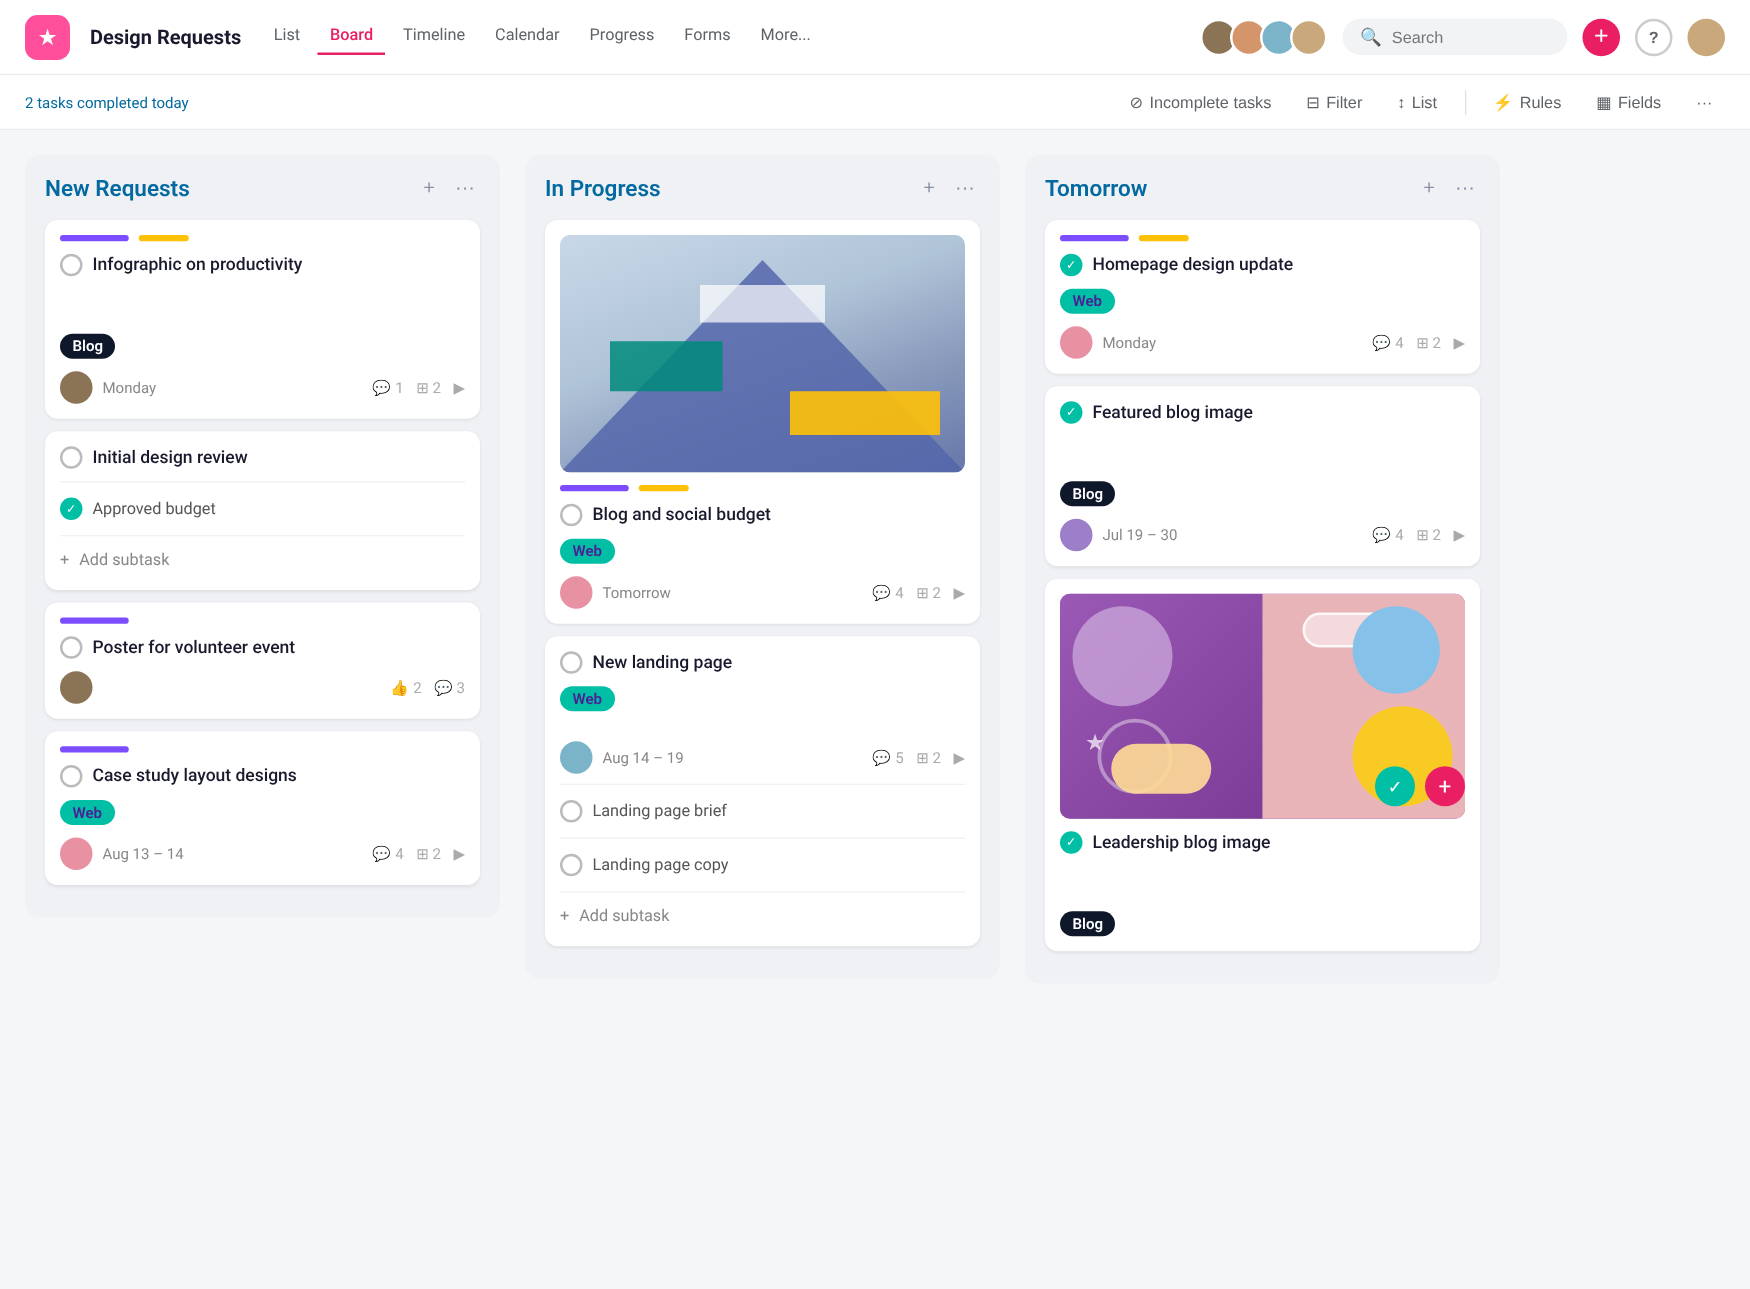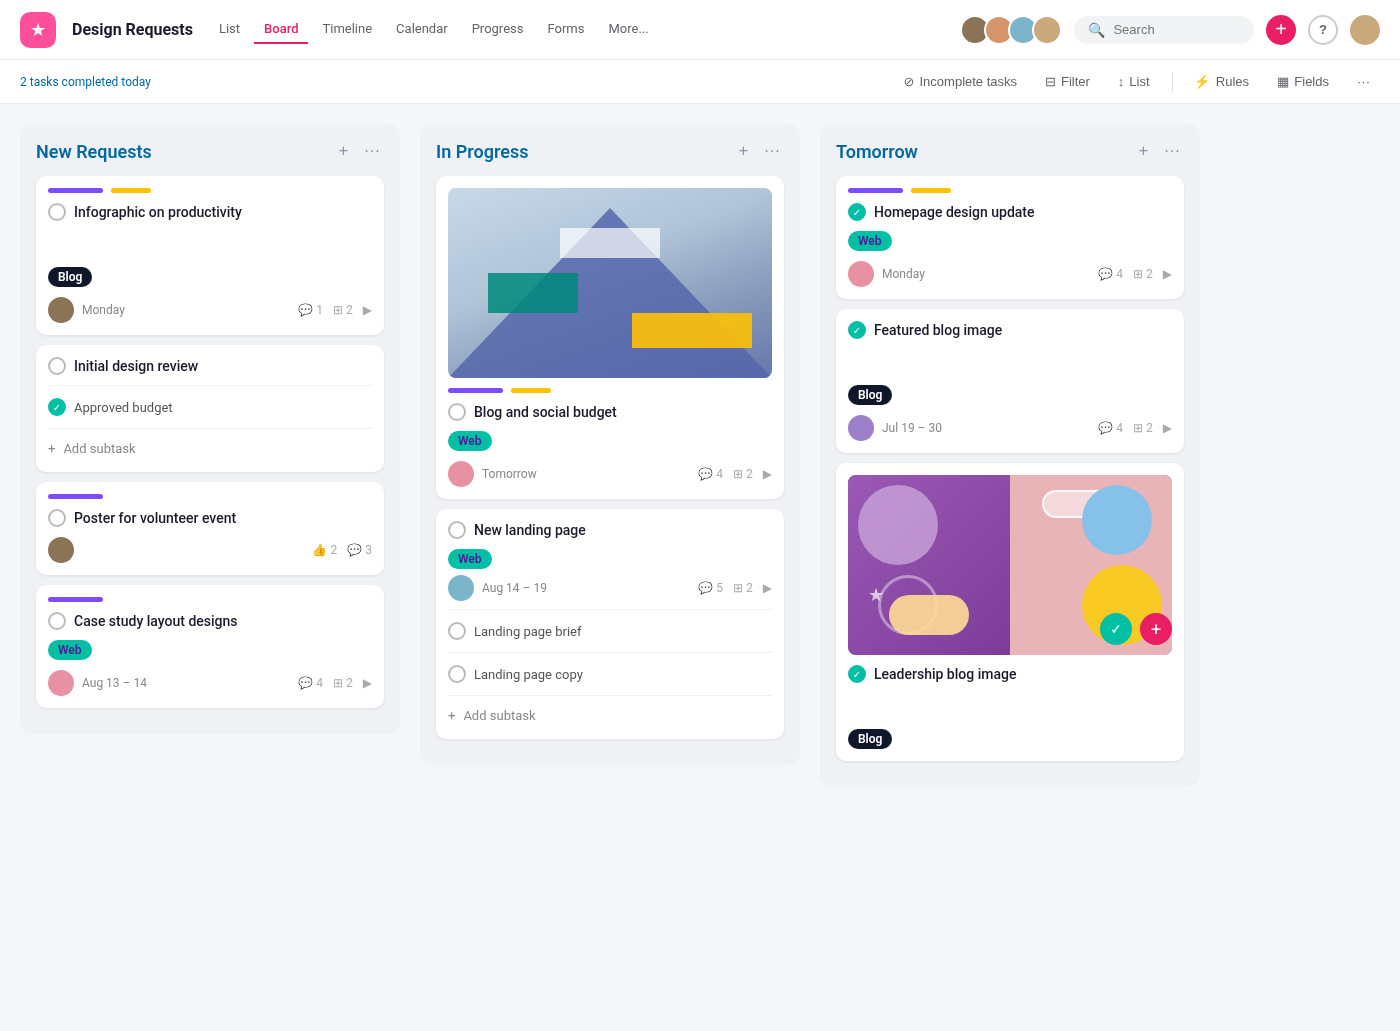--- a/index.html
+++ b/index.html
@@ -278,21 +278,21 @@
         </div>
       </div>
     </div>
 
     <div class="card">
       <div class="card-title">
         <div class="check-icon"></div>
         <span>New landing page</span>
       </div>
       <span class="badge teal">Web</span>
-      <div class="card-footer" style="margin-top:6px;">
+      <div class="card-footer" style="margin-top:24px;">
         <div class="card-avatar blue"></div>
         <span class="card-date">Aug 14 – 19</span>
         <div class="card-meta">
           <span>💬 <span>5</span></span>
           <span>⊞ <span>2</span></span>
           <span>▶</span>
         </div>
       </div>
       <hr class="divider">
       <div class="subtask">

